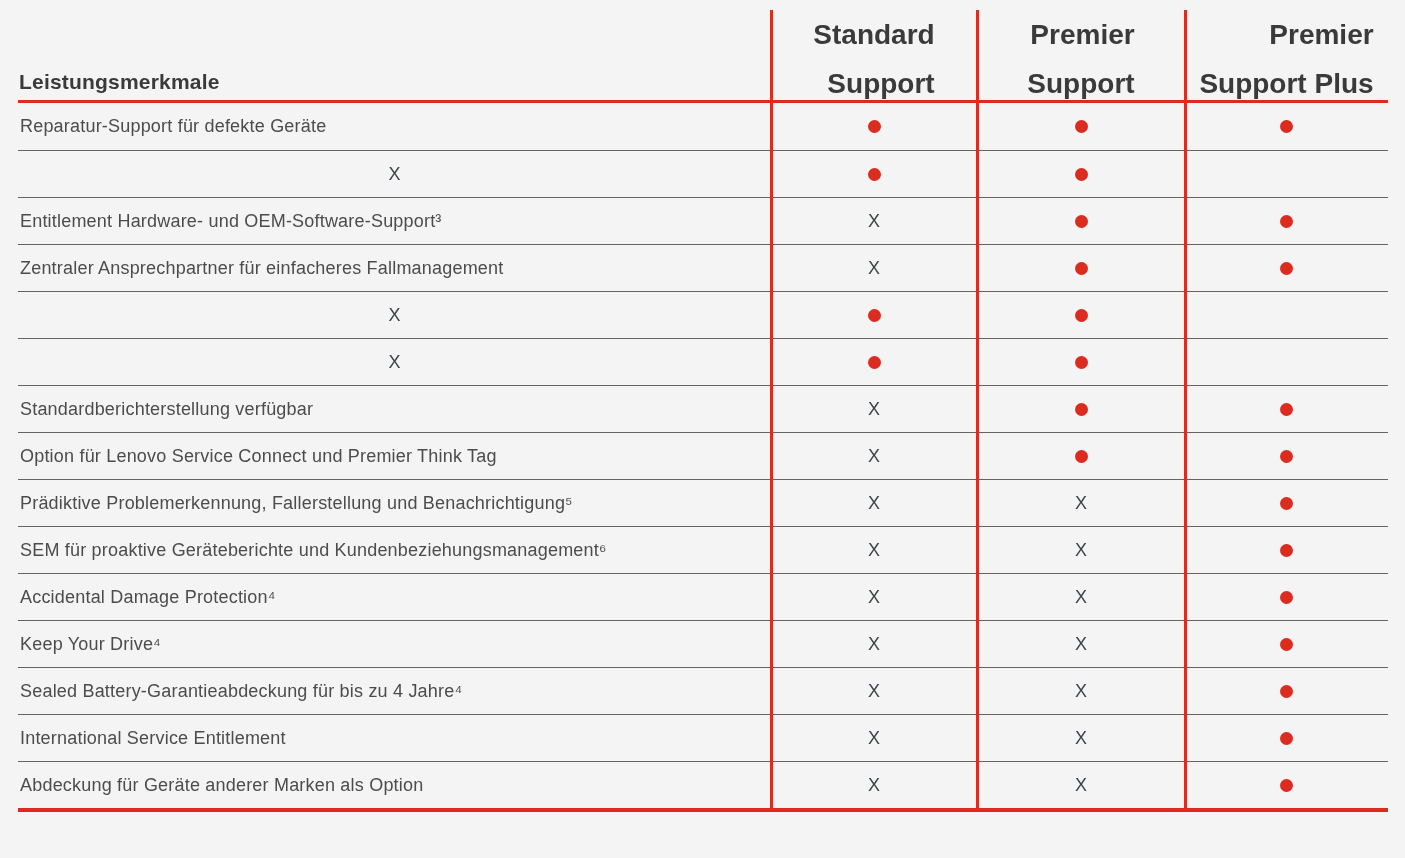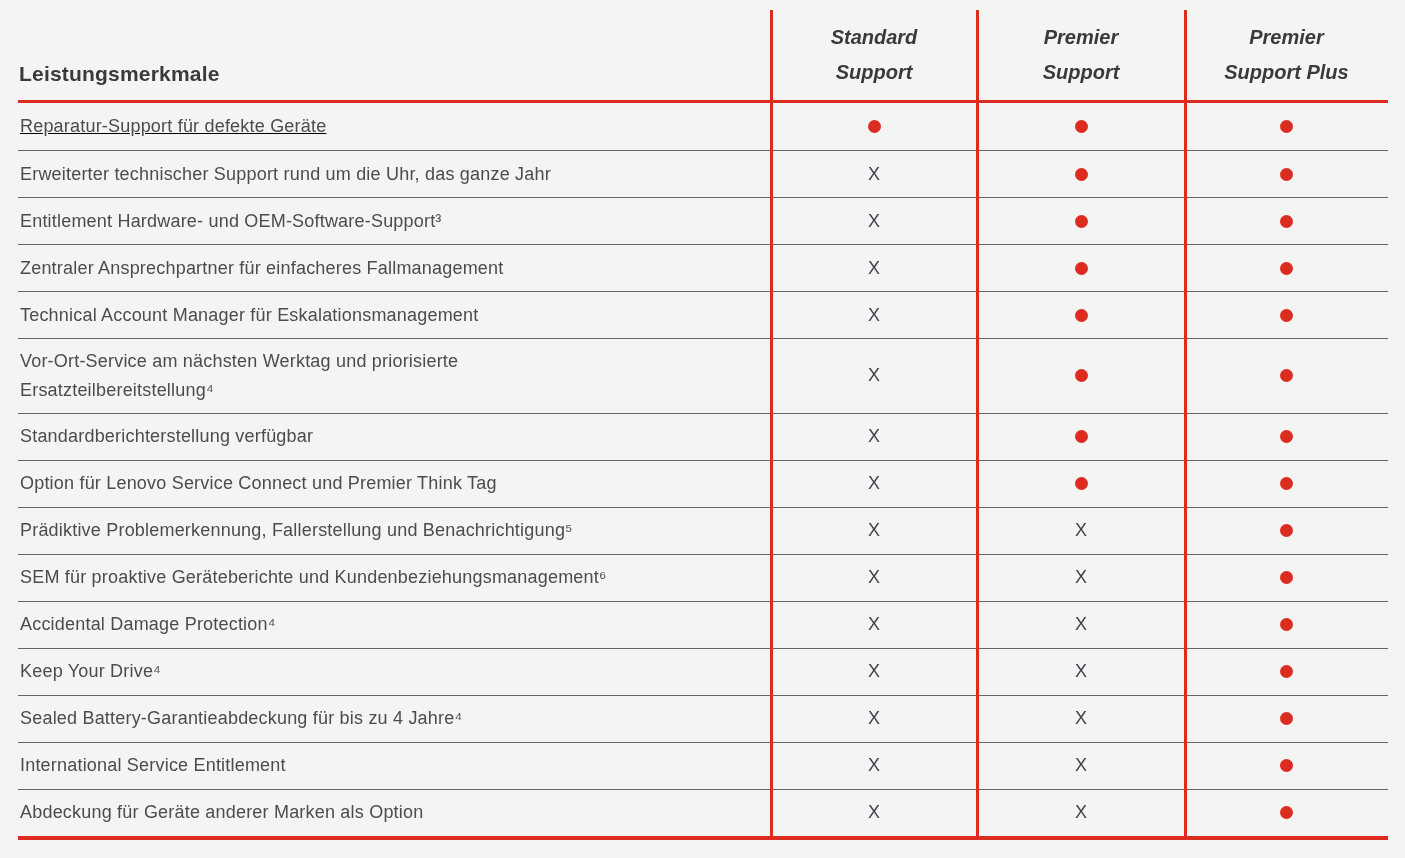--- a/index.html
+++ b/index.html
@@ -39,33 +39,32 @@
     font-size: 21px;
     font-weight: bold;
     letter-spacing: .2px;
     color: var(--header-text);
     text-align: right;
   }
   .plan-header {
     display: flex;
     align-items: center;
     justify-content: center;
-    text-align: center;
-    font-size: 20px;
+    text-align: right;
+    font-size: 28px;
     font-weight: bold;
     color: var(--header-text);
     white-space: pre-line;
     line-height: 1.75;
-    font-style: italic;
   }
   .row {
     min-height: 47px;
     border-top: 1px solid var(--grid-line);
   }
-  #rows .row:first-child { border-top: none; text-decoration: underline; }
+  #rows .row:first-child { border-top: none; }
   .feature {
     display: flex;
     align-items: center;
     padding: 8px 0 8px 2px;
     font-size: 18px;
     color: var(--body-text);
     letter-spacing: .2px;
     white-space: pre-line;
     line-height: 1.6;
   }
@@ -116,21 +115,20 @@
         </div>
     <div class="mark">
           <span class="dot"></span>
         </div>
     <div class="mark">
           <span class="dot"></span>
         </div>
   </div>
 
   <div class="grid-row row">
-    <div class="feature">Erweiterter technischer Support rund um die Uhr, das ganze Jahr</div>
     <div class="mark">
           <span class="xmark">X</span>
         </div>
     <div class="mark">
           <span class="dot"></span>
         </div>
     <div class="mark">
           <span class="dot"></span>
         </div>
   </div>
@@ -155,35 +153,32 @@
         </div>
     <div class="mark">
           <span class="dot"></span>
         </div>
     <div class="mark">
           <span class="dot"></span>
         </div>
   </div>
 
   <div class="grid-row row">
-    <div class="feature">Technical Account Manager für Eskalationsmanagement</div>
-    <div class="mark">
-          <span class="xmark">X</span>
-        </div>
-    <div class="mark">
-          <span class="dot"></span>
-        </div>
-    <div class="mark">
-          <span class="dot"></span>
-        </div>
-  </div>
-
-  <div class="grid-row row">
-    <div class="feature">Vor-Ort-Service am nächsten Werktag und priorisierte
-Ersatzteilbereitstellung⁴</div>
+    <div class="mark">
+          <span class="xmark">X</span>
+        </div>
+    <div class="mark">
+          <span class="dot"></span>
+        </div>
+    <div class="mark">
+          <span class="dot"></span>
+        </div>
+  </div>
+
+  <div class="grid-row row">
     <div class="mark">
           <span class="xmark">X</span>
         </div>
     <div class="mark">
           <span class="dot"></span>
         </div>
     <div class="mark">
           <span class="dot"></span>
         </div>
   </div>

